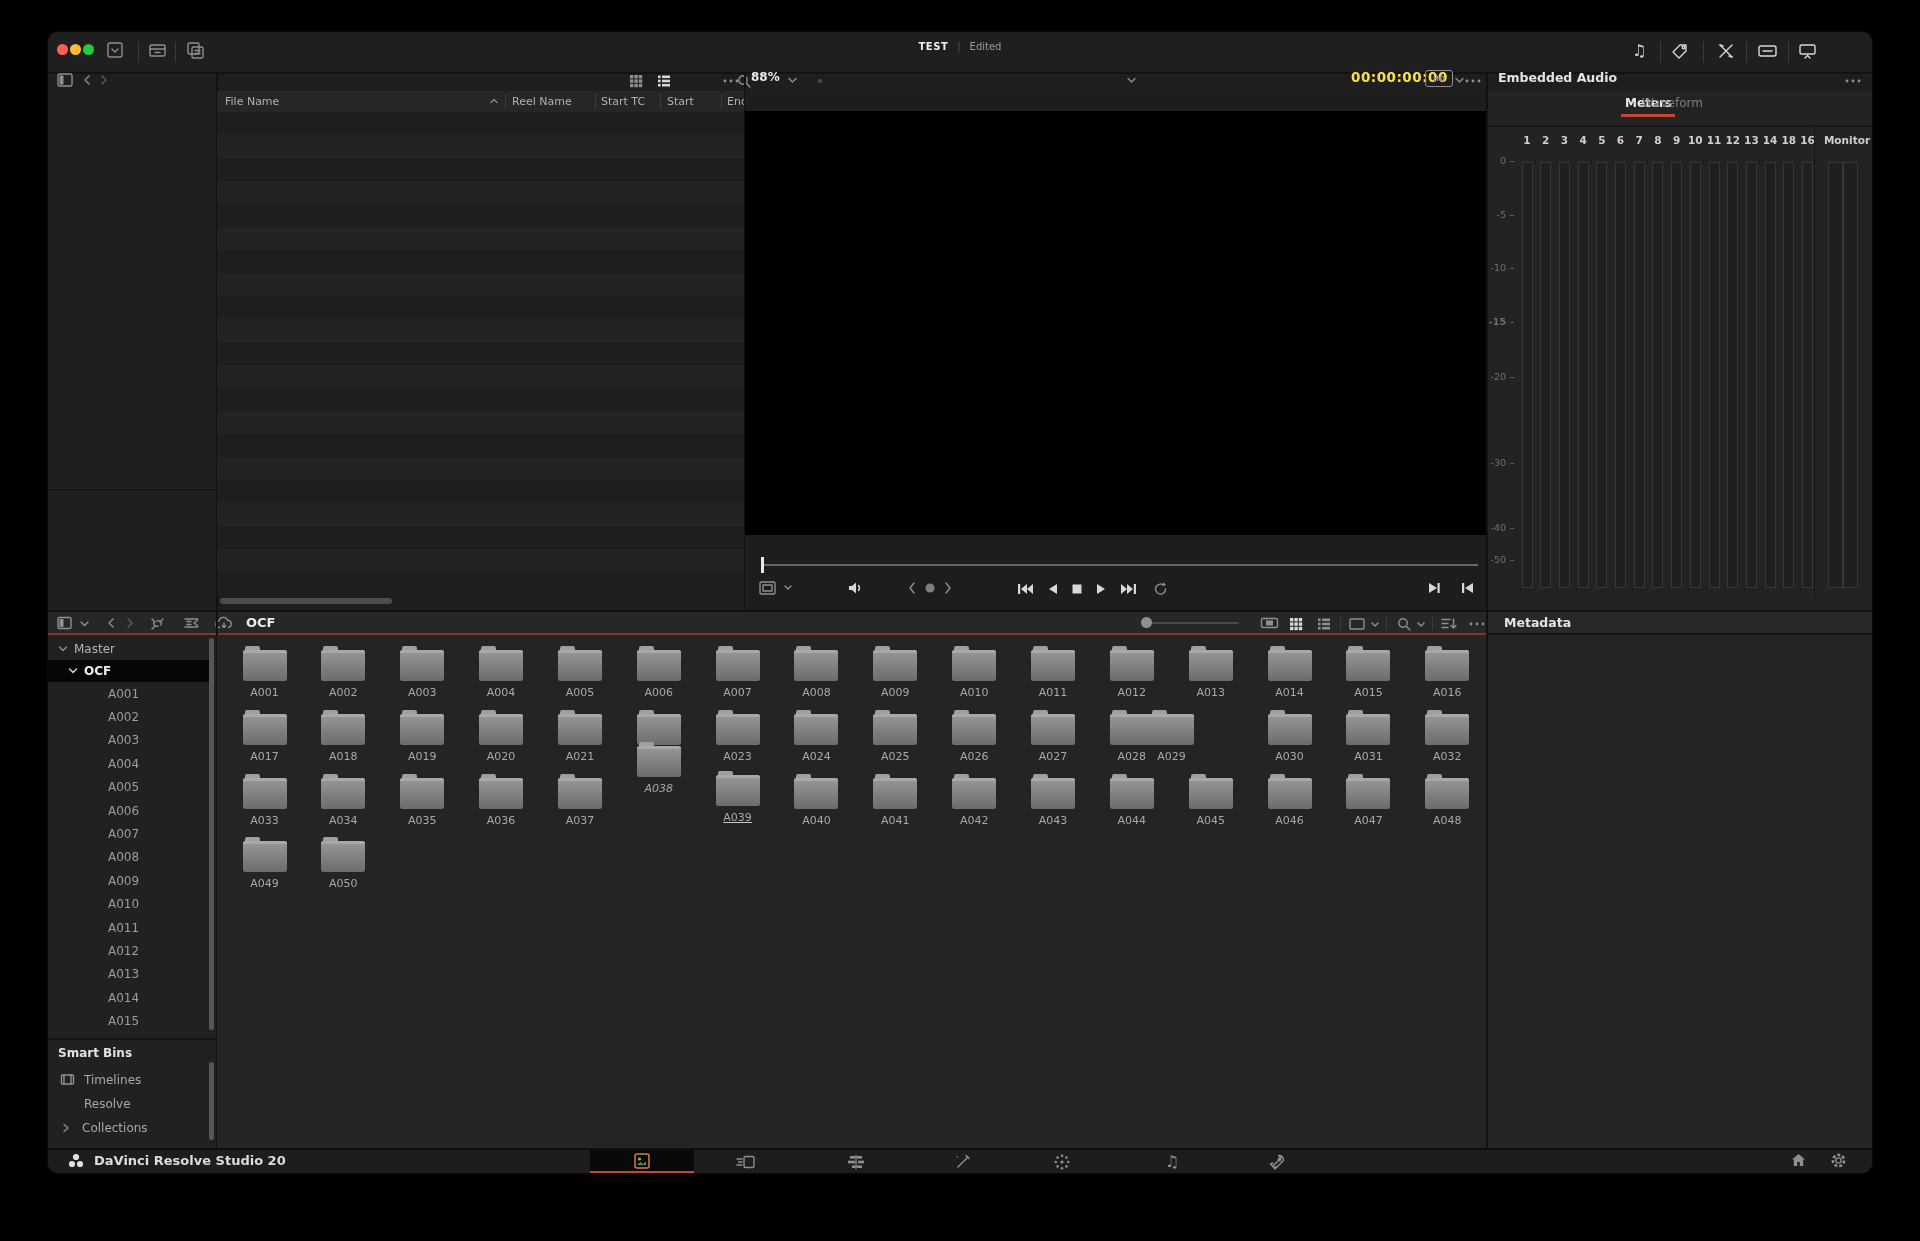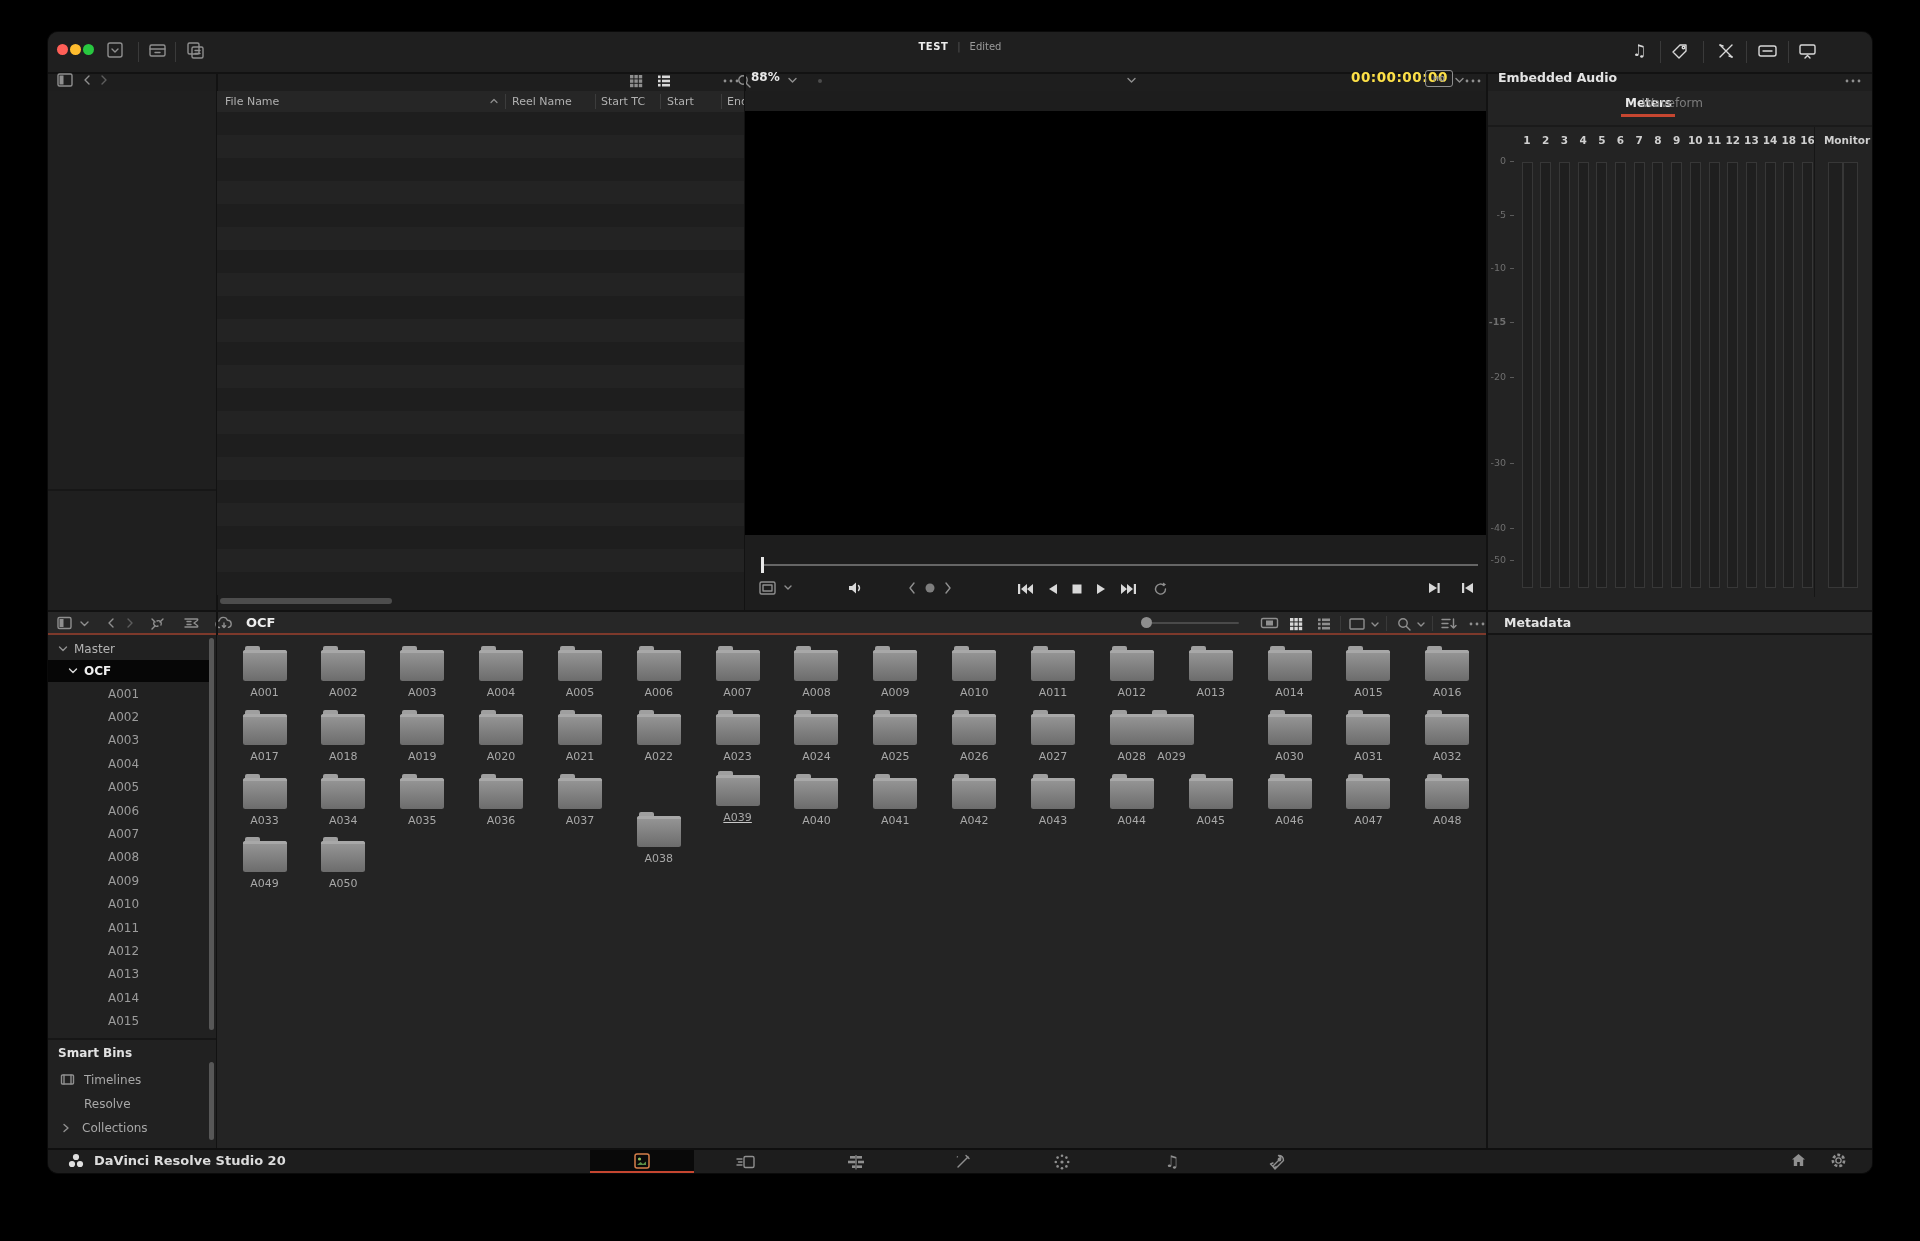--- a/index.html
+++ b/index.html
@@ -850,21 +850,21 @@
       <div class="folder-cell" style="left: 413.55px; top: 739.6px;">
         <div class="folder"></div>
         <div class="folder-label">A036</div>
       </div>
 
       <div class="folder-cell" style="left: 492.4px; top: 739.6px;">
         <div class="folder"></div>
         <div class="folder-label">A037</div>
       </div>
 
-      <div class="folder-cell" style="left: 571.25px; top: 778px;">
+      <div class="folder-cell" style="left: 571.25px; top: 708px; font-style: italic;">
         <div class="folder"></div>
         <div class="folder-label">A038</div>
       </div>
 
       <div class="folder-cell" style="left: 650.1px; top: 737px; text-decoration: underline;">
         <div class="folder"></div>
         <div class="folder-label">A039</div>
       </div>
 
       <div class="folder-cell" style="left: 728.95px; top: 739.6px;">

